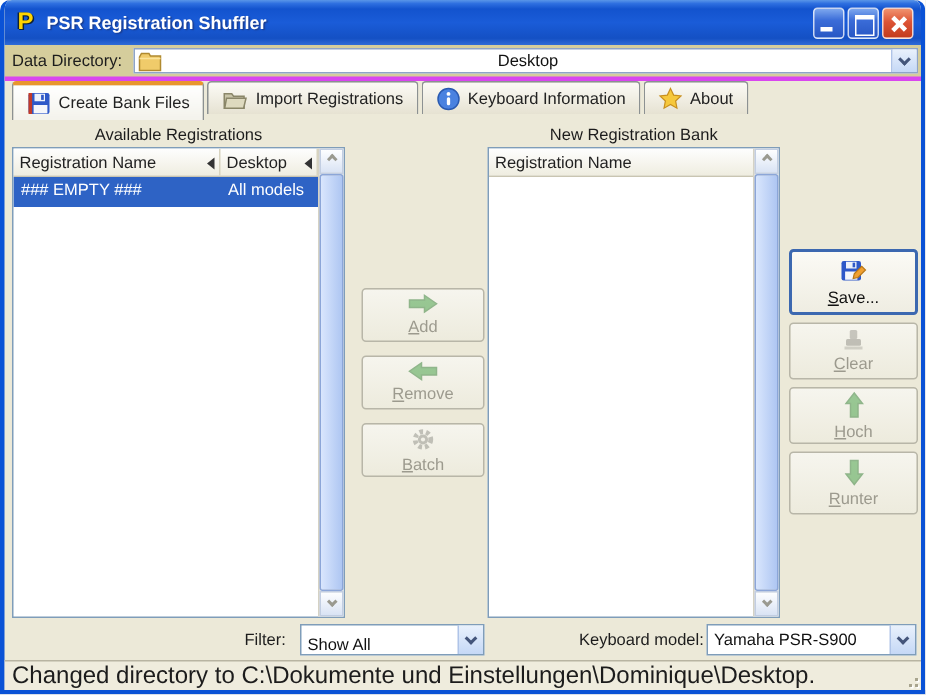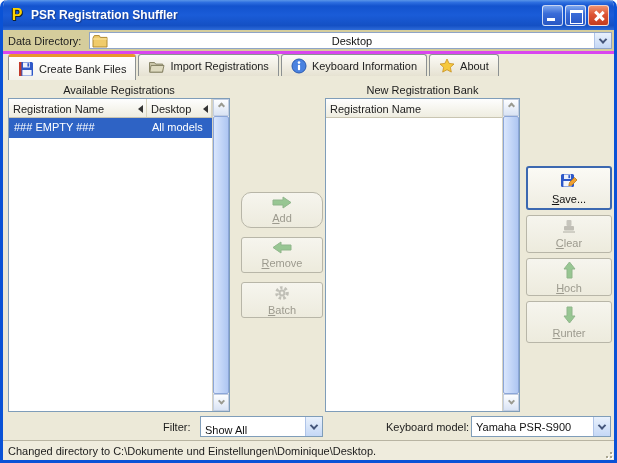--- a/index.html
+++ b/index.html
@@ -81,21 +81,21 @@
   u{ text-decoration:underline; }
   
   .filterrow{ height:26px; position:relative; }
   .flabel{ position:absolute; font-size:11px; color:#1c1c1c; top:7px; }
   .combo{ position:absolute; top:2px; height:21px; background:#fff; border:1px solid #7F9DB9;
     display:flex; align-items:center;}
   .combo .txt{ flex:1; font-size:11px; padding-left:4px; color:#111; white-space:nowrap; overflow:hidden;}
   
   .statusbar{ height:20px; border-top:1px solid #B8B4A2; background:#EFECDD;
     display:flex; align-items:center; padding-left:5px; position:relative;}
-  .statusbar .txt{ font-size:11px; color:#1c1c1c; }
+  .statusbar .txt{ font-size:16px; color:#1c1c1c; }
   .grip{ position:absolute; right:2px; bottom:2px; width:10px; height:10px;}
   .grip i{ position:absolute; width:2px; height:2px; background:#A8A48E; box-shadow:1px 1px 0 #fff;}
   .grip i:nth-child(1){ right:0; bottom:0;} .grip i:nth-child(2){ right:4px; bottom:0;}
   .grip i:nth-child(3){ right:0; bottom:4px;}
 </style>
 </head>
 <body>
 
 <div class="window">
 
@@ -182,21 +182,21 @@
         <div class="sbtn up">
             <span class="chev"></span>
           </div>
         <div class="sthumb"></div>
         <div class="sbtn down">
             <span class="chev"></span>
           </div>
       </div>
     </div>
 
-    <button class="btn disabled" style="left:238px;top:110px;width:82px;height:36px;border-radius:10px;">
+    <button class="btn disabled" style="left:238px;top:110px;width:82px;height:36px;">
       <svg width="20" height="13" viewBox="0 0 20 13">
         <path d="M1 4 h10 V1 l8 5.5 -8 5.5 V9 H1 z" fill="#3E9C3E" stroke="#2E7A2E"></path>
       </svg>
       <span class="lbl"><u>A</u>dd</span>
     </button>
     <button class="btn disabled" style="left:238px;top:155px;width:82px;height:36px;">
       <svg width="20" height="13" viewBox="0 0 20 13">
         <path d="M19 4 H9 V1 L1 6.5 9 12 V9 h10 z" fill="#3E9C3E" stroke="#2E7A2E"></path>
       </svg>
       <span class="lbl"><u>R</u>emove</span>

